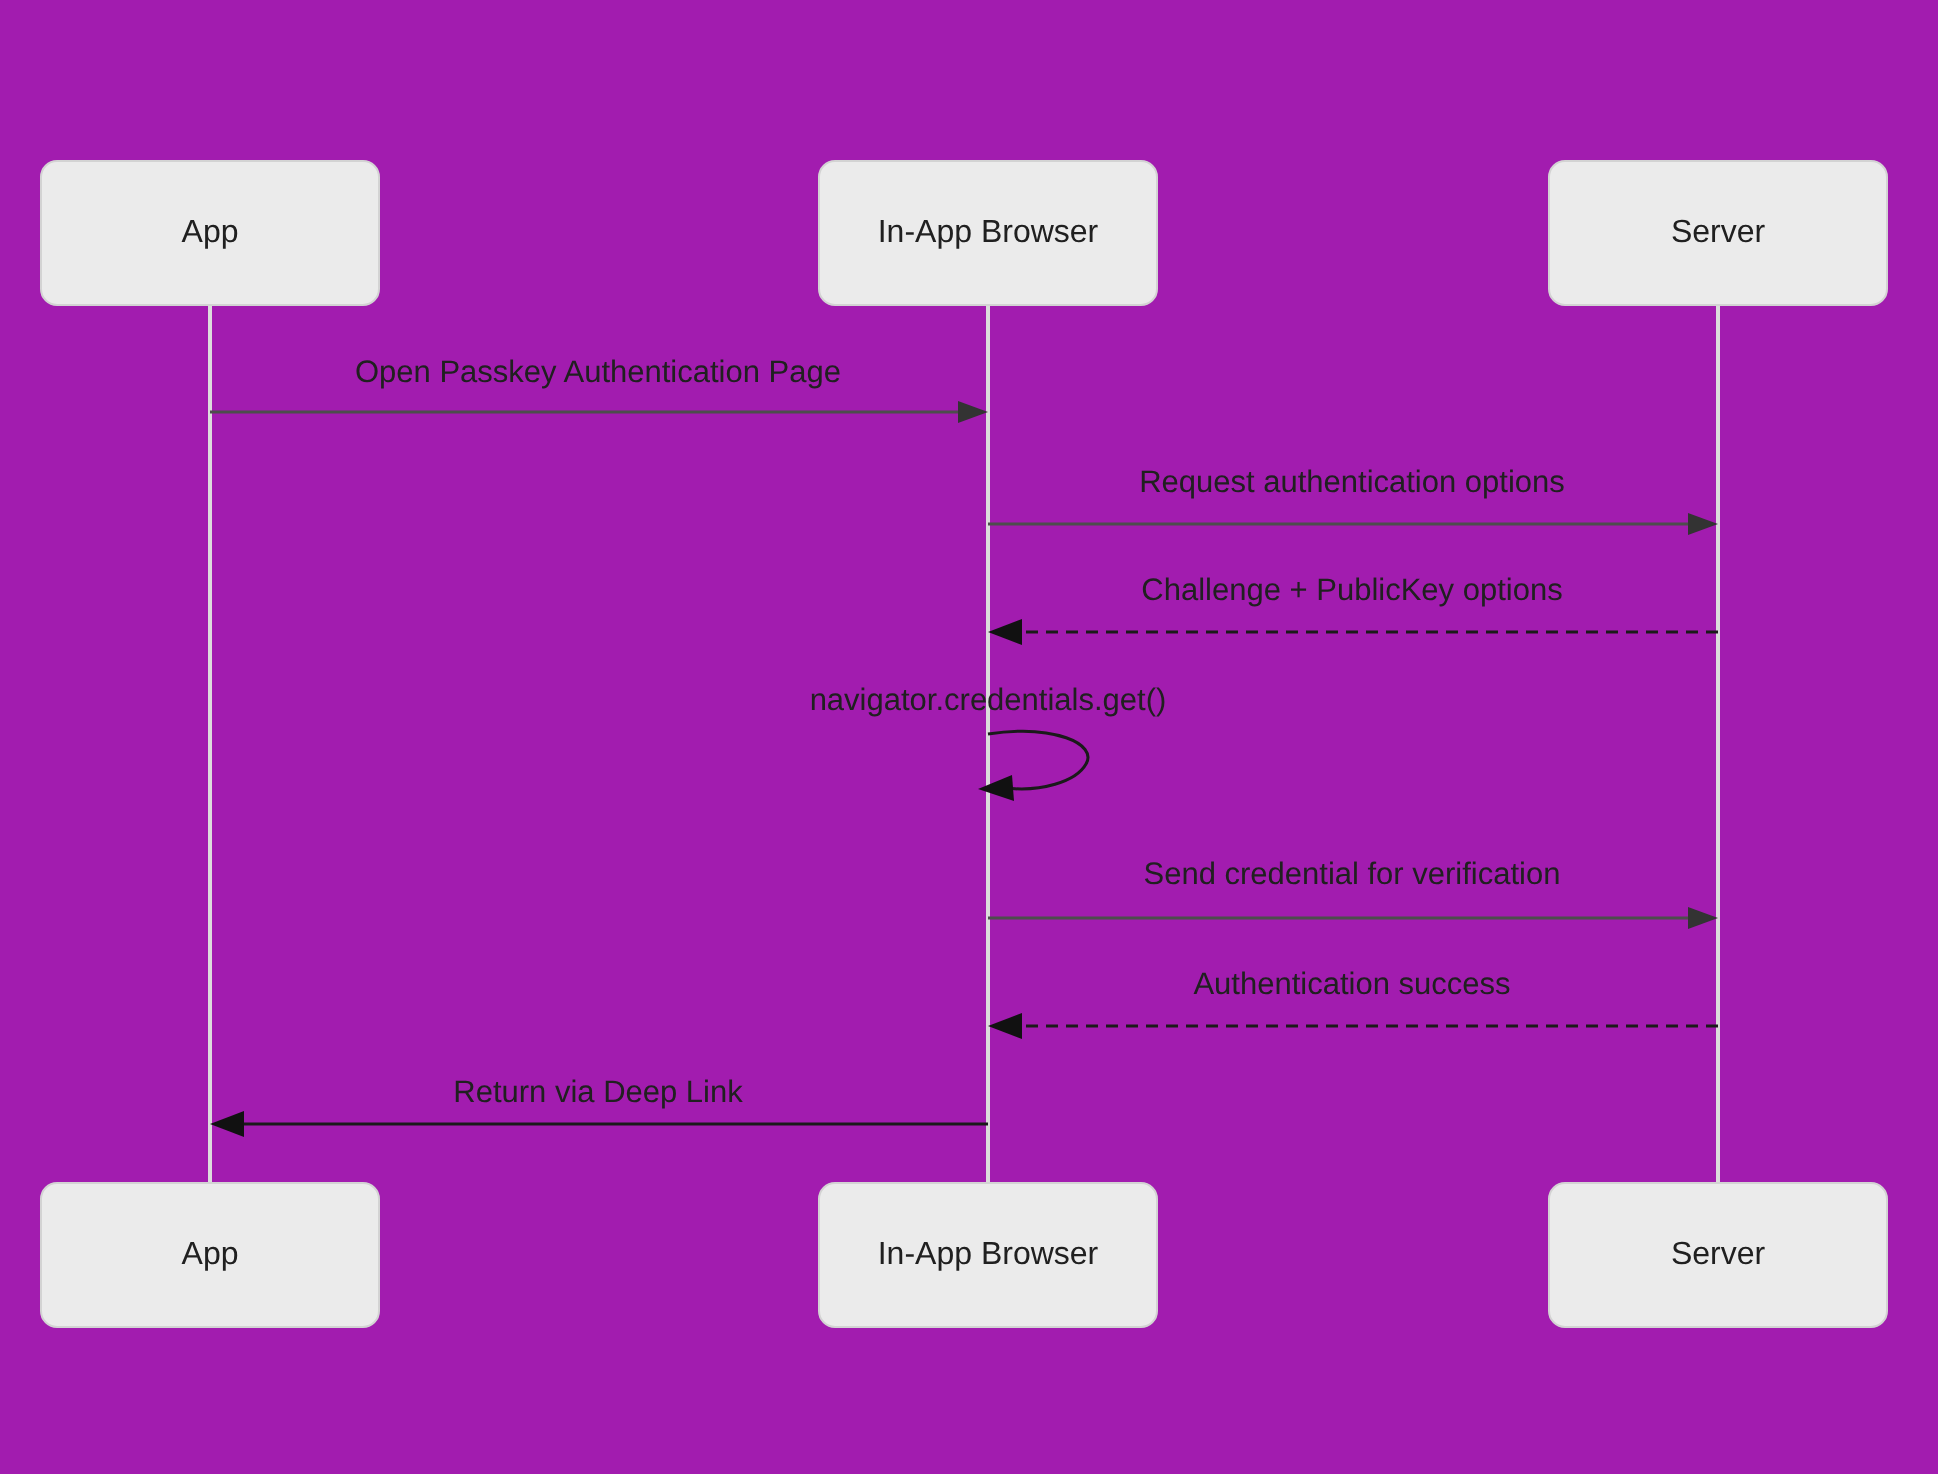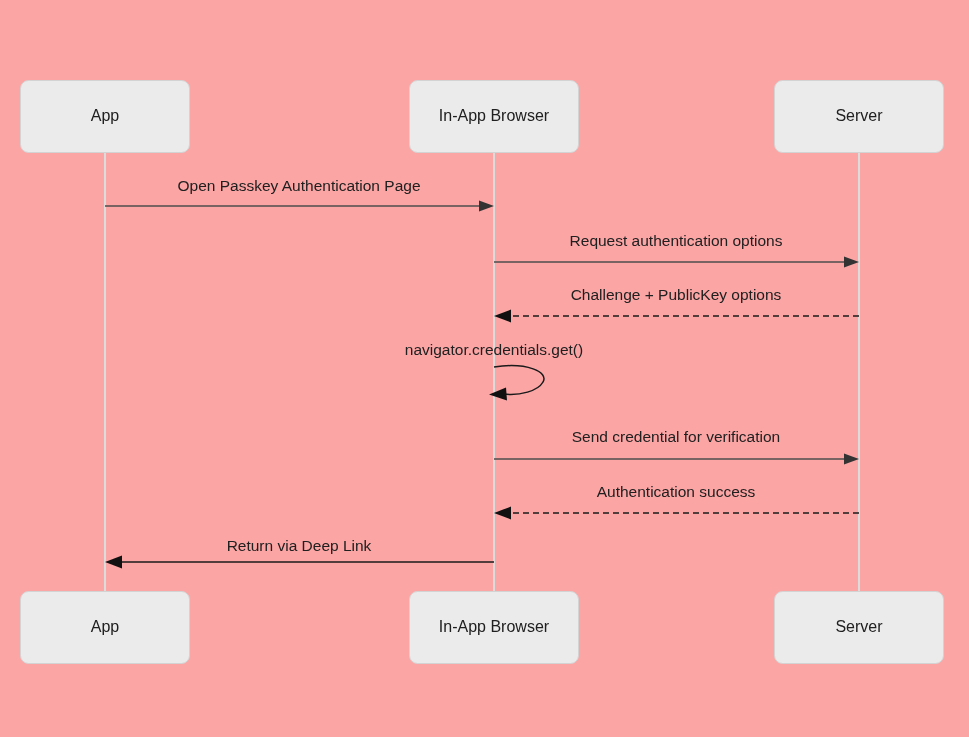--- a/index.html
+++ b/index.html
@@ -9,21 +9,21 @@
     background: #ffffff;
   }
   body {
     font-family: "Liberation Sans", sans-serif;
     -webkit-font-smoothing: antialiased;
   }
   #diagram-root {
     position: relative;
     width: 969px;
     height: 737px;
-    background: #fca5a5;
+    background: #a21caf;
     overflow: hidden;
   }
   #sequence-svg {
     position: absolute;
     left: 0;
     top: 0;
     width: 969px;
     height: 737px;
     display: block;
   }

